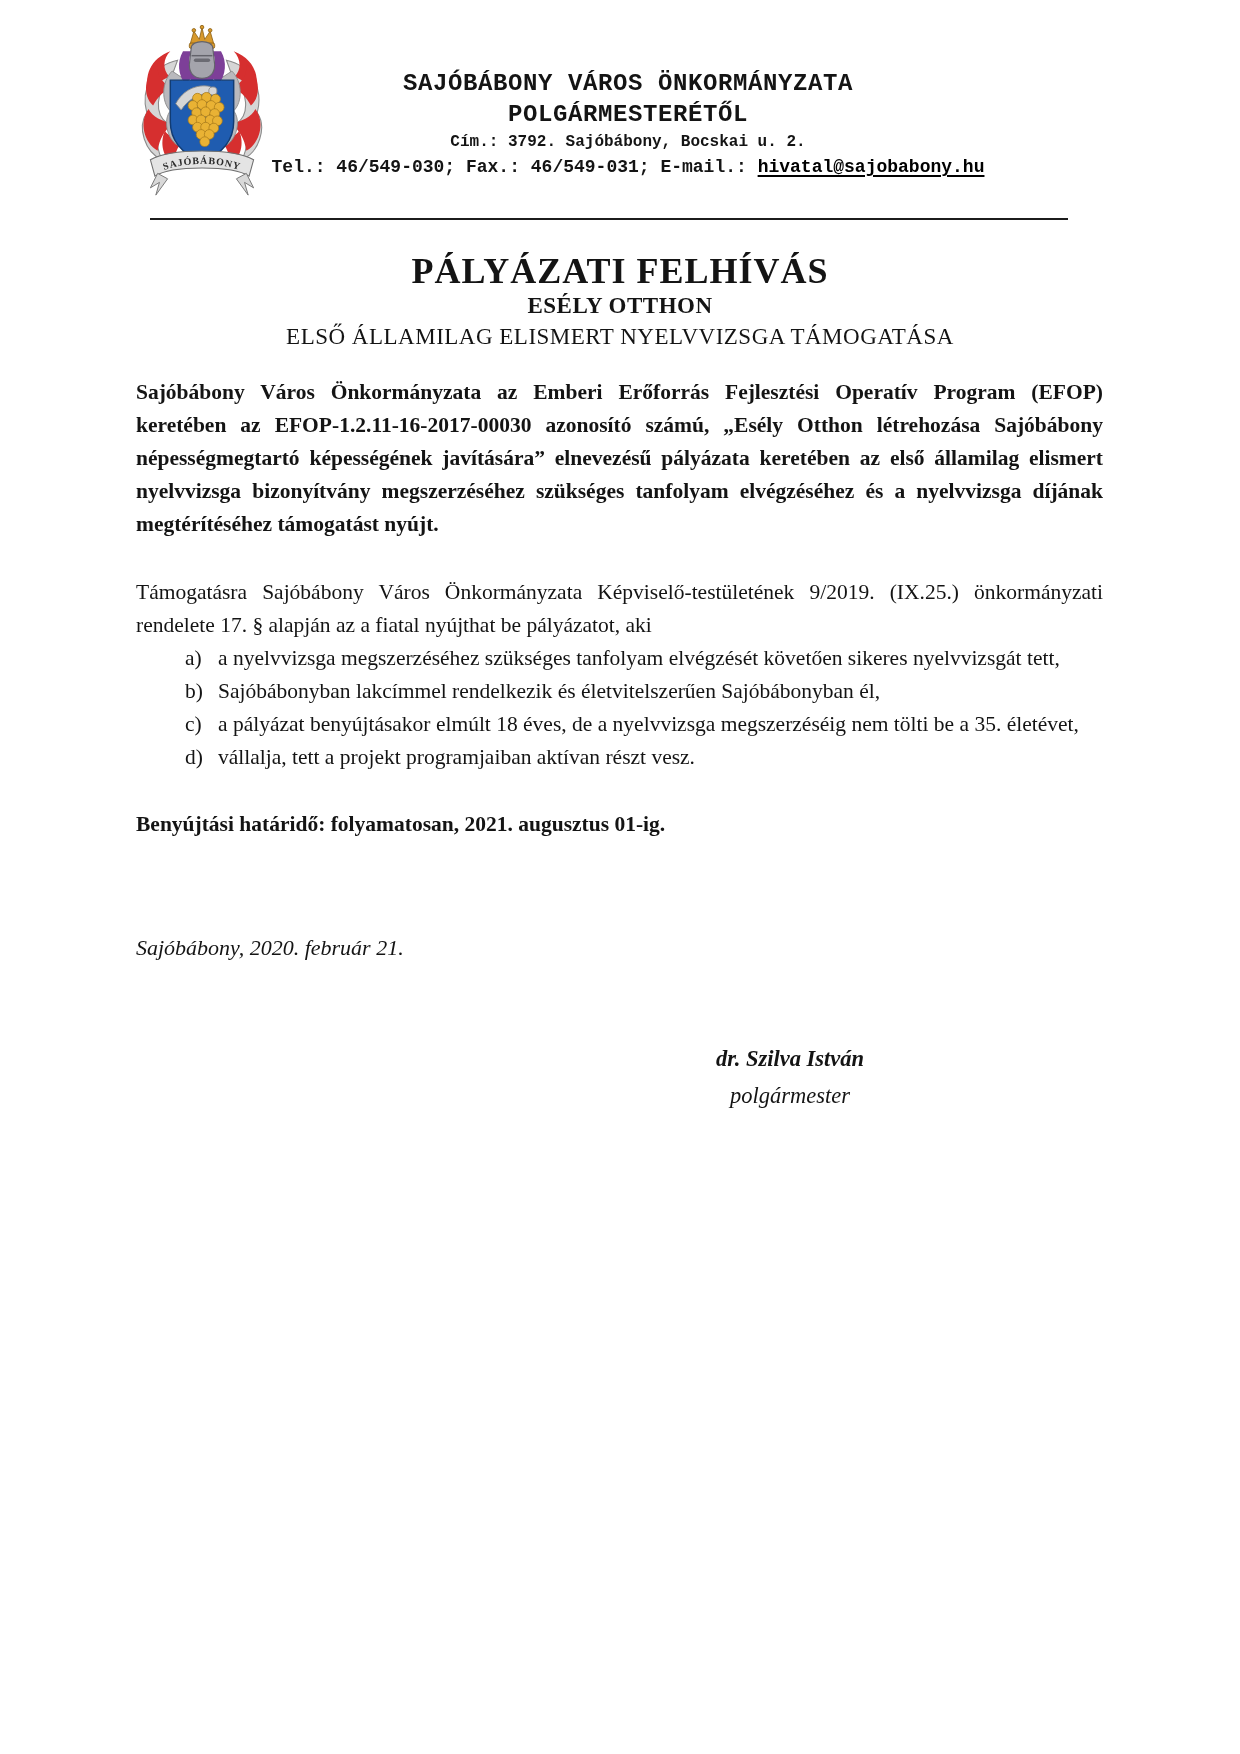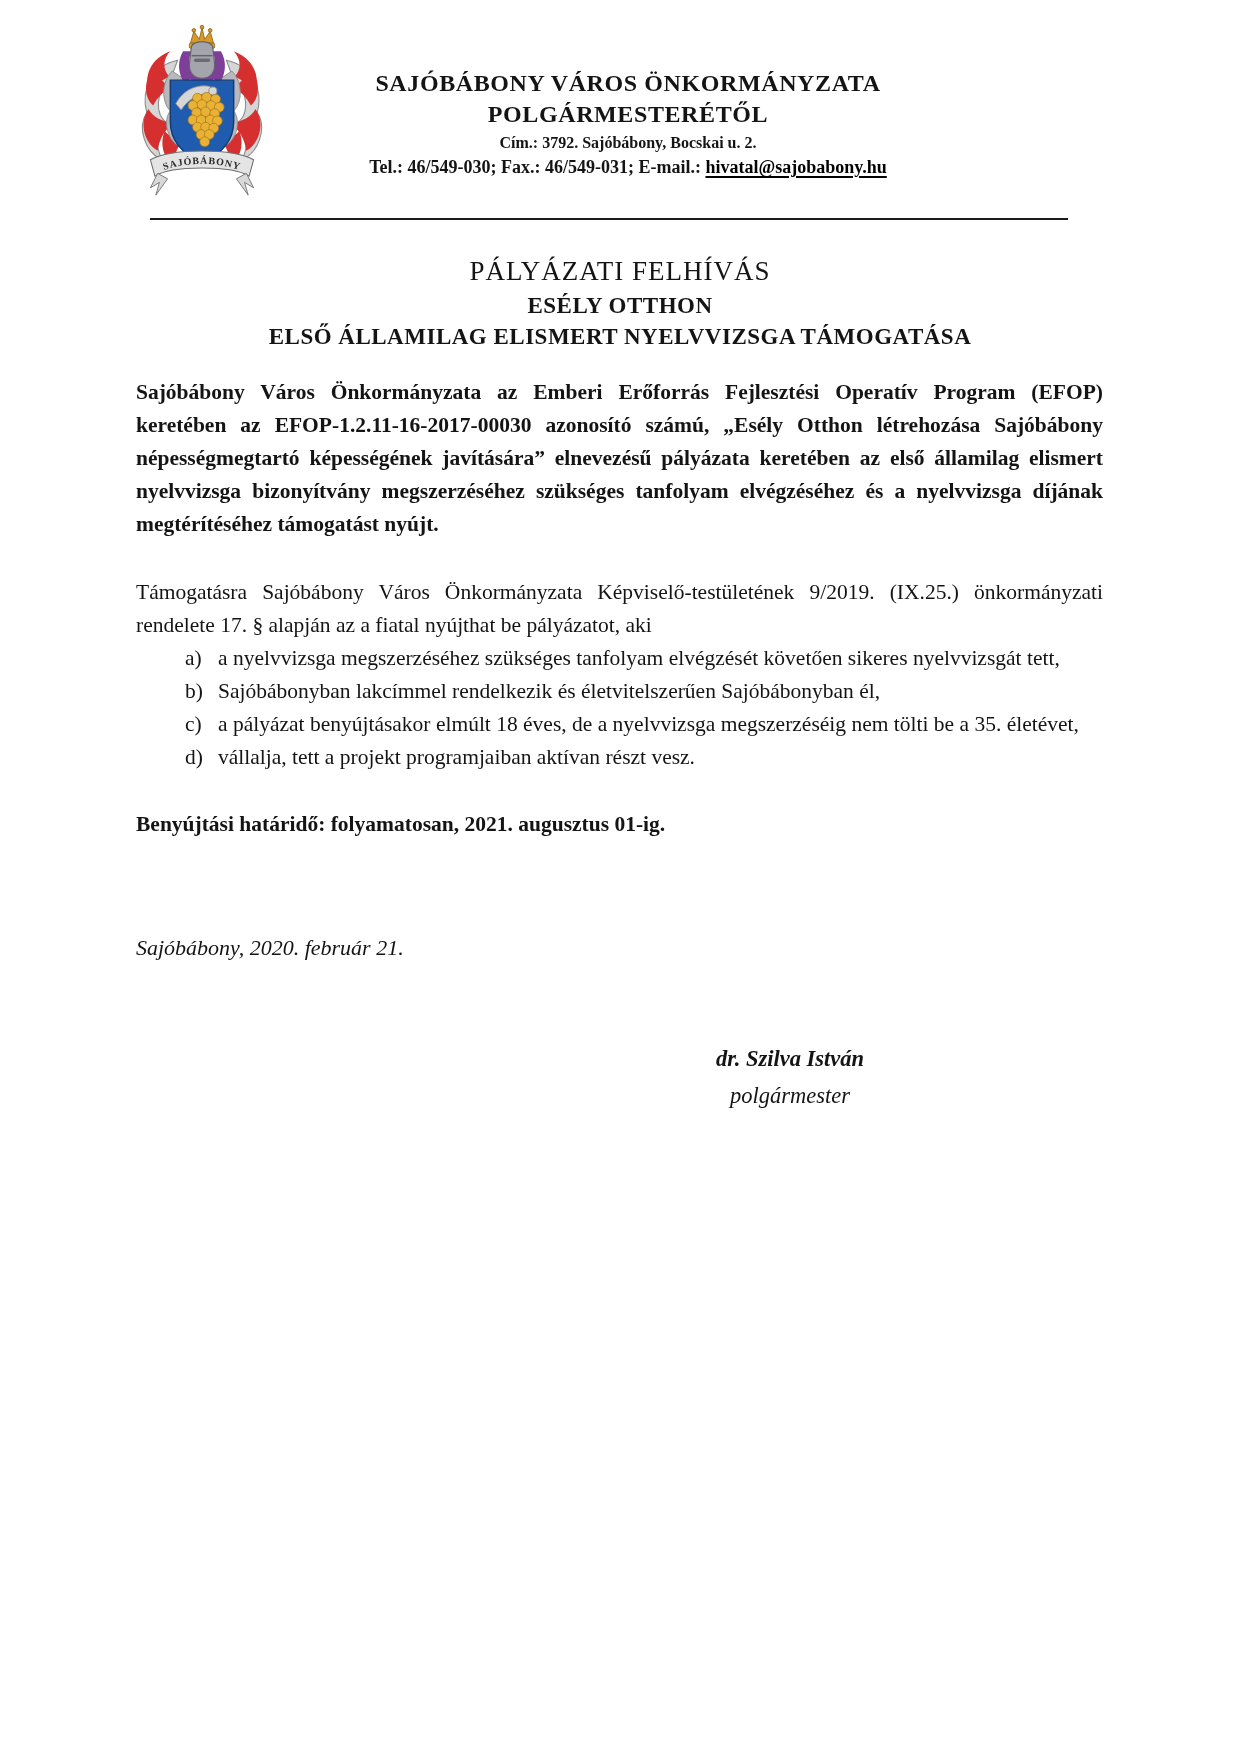--- a/index.html
+++ b/index.html
@@ -7,37 +7,37 @@
     width:1240px;height:1754px;
     font-family:"Liberation Serif","DejaVu Serif",serif;
     color:#141414;
     -webkit-font-smoothing:antialiased;
   }
   .page{position:relative;width:1240px;height:1754px;overflow:hidden;background:#fff;}
 
   
   .header{position:relative;height:196px;}
   .crest{position:absolute;left:118px;top:24px;width:168px;height:172px;}
-  .header-text{position:absolute;left:150px;right:134px;top:68px;text-align:center;}
+  .header-text{position:absolute;left:150px;right:134px;top:68px;text-align:center;font-family:Liberation Mono, monospace;}
   .org-line{font-weight:bold;font-size:24px;line-height:31px;letter-spacing:.6px;}
   .addr-line{font-weight:bold;font-size:16px;line-height:25px;}
   .contact-line{font-weight:bold;font-size:18px;line-height:25px;}
   .email-link{color:#000000;text-decoration:underline;text-decoration-thickness:2px;text-underline-offset:3px;}
 
   .rule{margin:22px 172px 0 150px;border:0;border-top:2px solid #1c1c1c;}
 
   
   .case-info{margin:3px 140px 0 150px;font-size:22px;line-height:27px;text-align:left;}
   .case-label{font-weight:bold;}
 
   
   .titles{margin-top:32px;text-align:center;}
-  .title-main{font-size:27px;font-weight:normal;line-height:38px;letter-spacing:1px;}
+  .title-main{font-size:36px;font-weight:bold;line-height:38px;letter-spacing:1px;}
   .title-sub1{font-size:23px;font-weight:bold;line-height:31px;letter-spacing:.5px;}
-  .title-sub2{font-size:23px;font-weight:bold;line-height:31px;letter-spacing:.5px;}
+  .title-sub2{font-size:23px;font-weight:normal;line-height:31px;letter-spacing:.5px;}
 
   
   .content{margin:0 137px 0 136px;font-size:21.5px;line-height:33px;text-align:justify;}
   .p-intro{margin:24px 0 0 0;font-weight:bold;}
   .p-elig{margin:35px 0 0 0;}
   .cond-list{margin:0;padding:0;list-style:none;}
   .cond{position:relative;padding-left:82px;}
   .cond .marker{position:absolute;left:49px;top:0;}
   .p-amount{margin:77px 0 0 0;font-weight:bold;}
   .p-deadline{margin:34px 0 0 0;font-weight:bold;text-align:left;}

